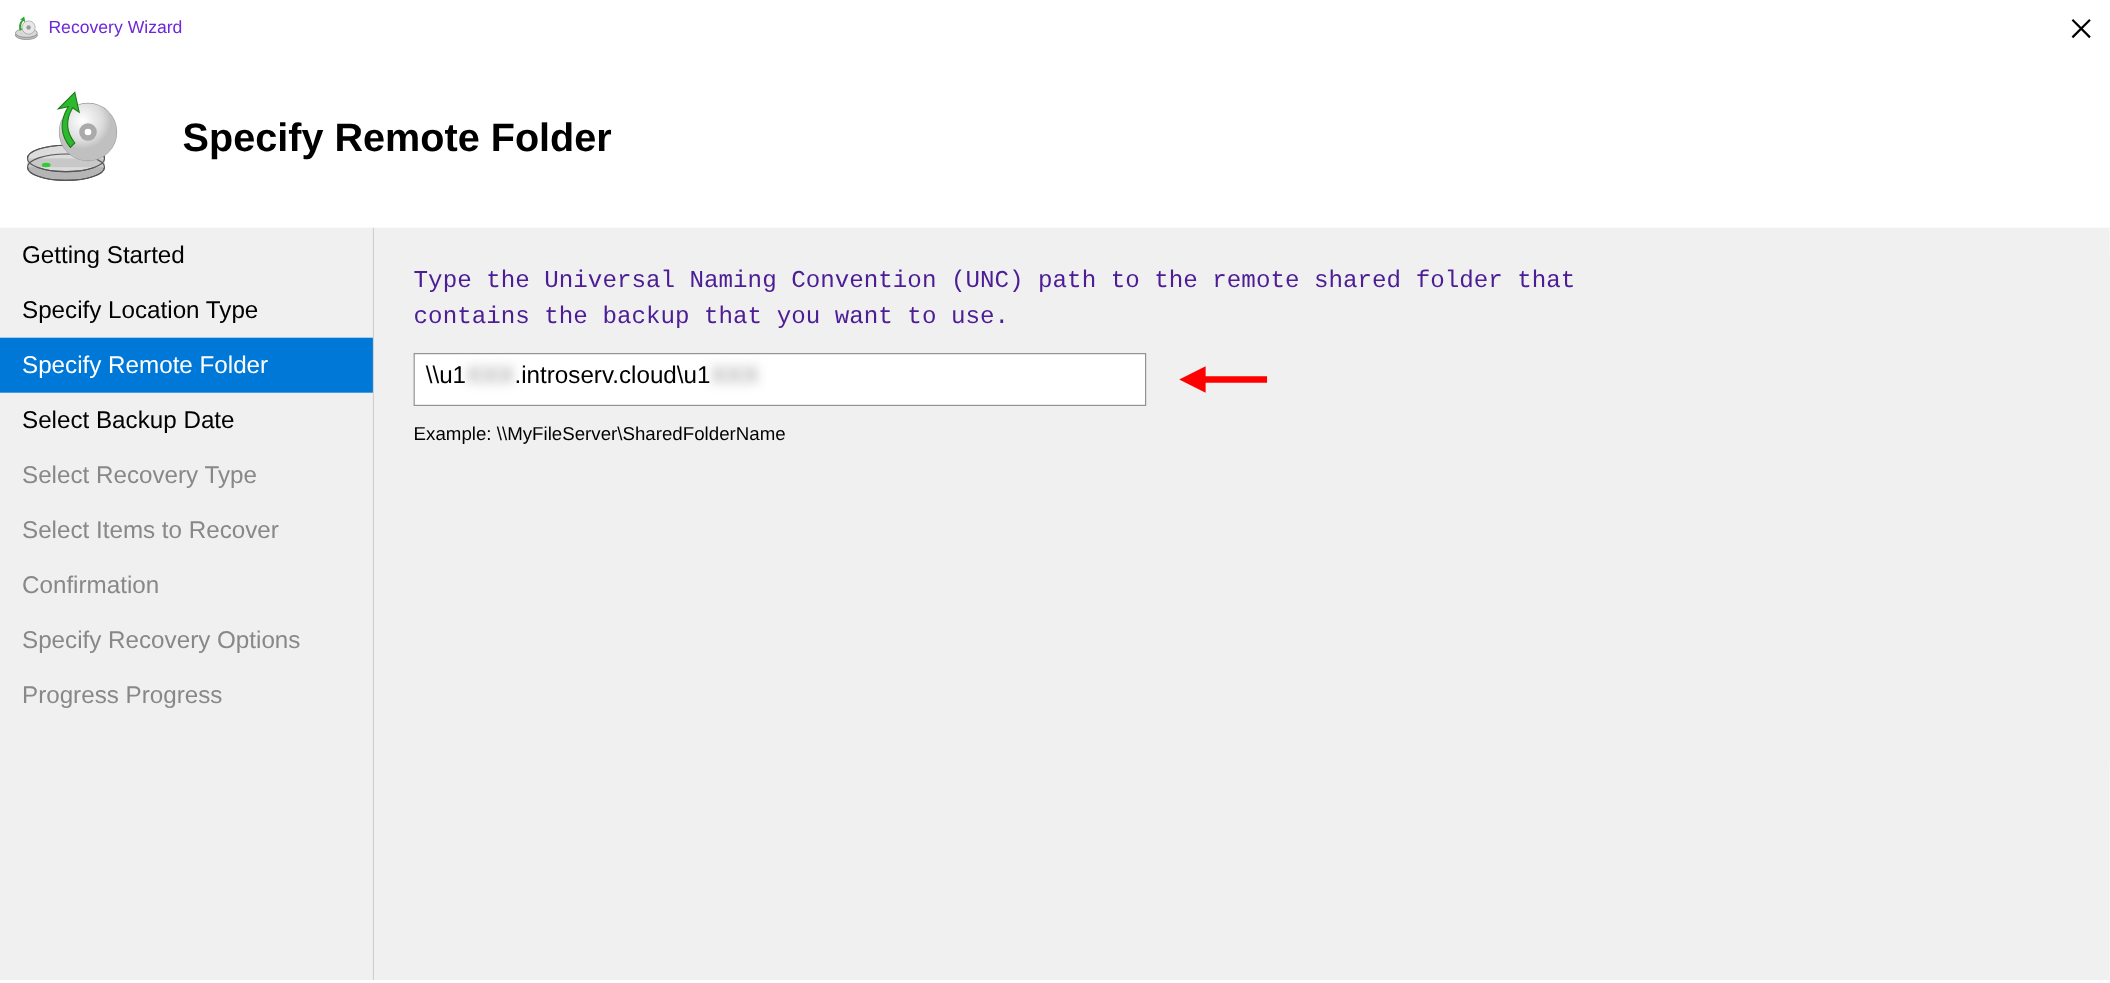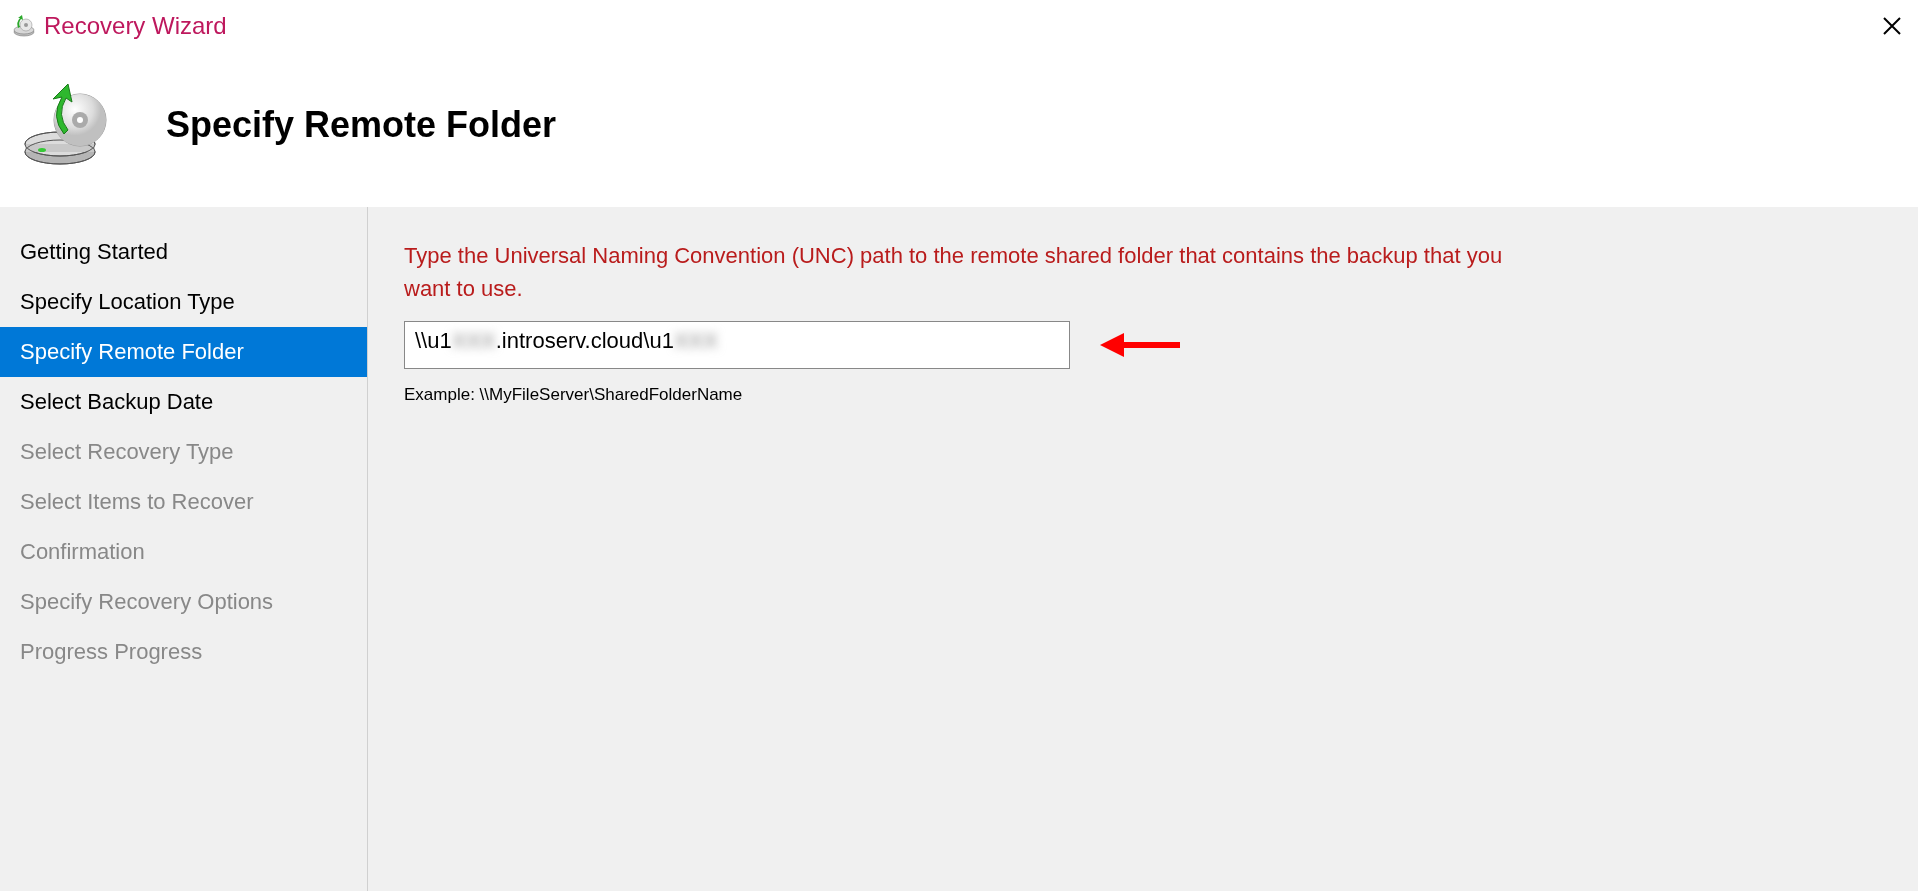--- a/index.html
+++ b/index.html
@@ -25,22 +25,22 @@
       display: flex;
       align-items: center;
       gap: 8px;
     }
     .title-icon {
       width: 24px;
       height: 24px;
       position: relative;
     }
     .title-text {
-      font-size: 24px;
-      color: #be185d;
+      font-size: 16px;
+      color: #6d28d9;
     }
     .close-btn {
       width: 36px;
       height: 36px;
       display: flex;
       align-items: center;
       justify-content: center;
       cursor: pointer;
       background: none;
       border: none;
@@ -64,23 +64,23 @@
       font-size: 36px;
       font-weight: 700;
       color: #000000;
     }
     .content-area {
       display: flex;
       background: #f0f0f0;
       height: calc(100% - 210px);
     }
     .sidebar {
-      width: 368px;
+      width: 340px;
       border-right: 1px solid #d0d0d0;
-      padding-top: 20px;
+      padding-top: 0;
     }
     .sidebar-item {
       padding: 12px 20px;
       font-size: 22px;
       color: #333333;
       cursor: default;
     }
     .sidebar-item.active {
       color: #000000;
     }
@@ -90,24 +90,25 @@
     }
     .sidebar-item.disabled {
       color: #888888;
     }
     .main-panel {
       flex: 1;
       padding: 32px 36px;
     }
     .instruction-text {
       font-size: 22px;
-      color: #b91c1c;
+      color: #4c1d95;
       line-height: 1.5;
       margin-bottom: 16px;
       max-width: 1100px;
+      font-family: Liberation Mono, monospace;
     }
     .input-row {
       display: flex;
       align-items: center;
       gap: 30px;
       margin-bottom: 16px;
     }
     .unc-input {
       width: 666px;
       height: 48px;

